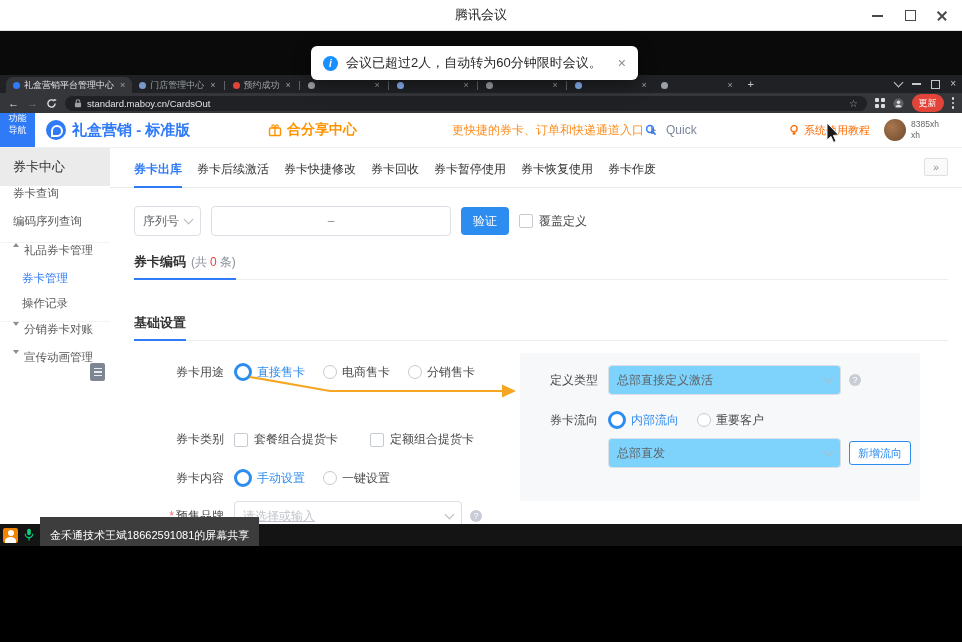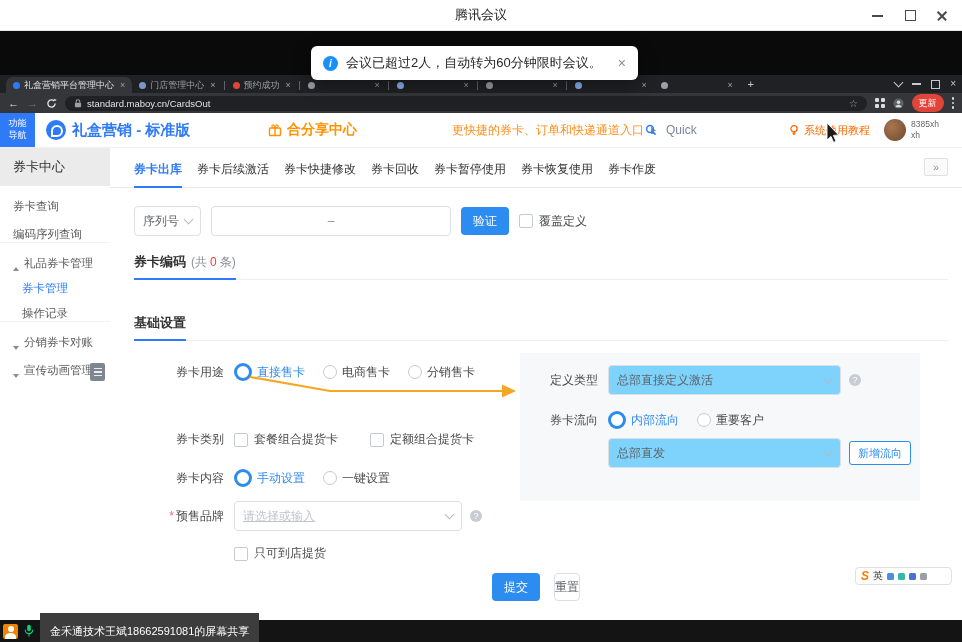--- a/index.html
+++ b/index.html
@@ -1,17 +1,17 @@
 <!DOCTYPE html>
 <html><head>
 <meta charset="utf-8">
 <style>
   html,body{margin:0;padding:0;}
   body{width:962px;height:642px;font-family:"Liberation Sans","DejaVu Sans",sans-serif;background:#000;}
-  .win{position:relative;width:962px;height:642px;background:#0a0a0a;overflow:hidden;}
+  .win{position:relative;width:962px;height:546px;background:#0a0a0a;overflow:hidden;}
 
   
   .titlebar{position:absolute;top:0;left:0;width:100%;height:30px;background:#fff;border-bottom:1px solid #e6e6e6;z-index:30;}
   .tb-title{position:absolute;left:0;right:0;top:0;height:30px;line-height:30px;text-align:center;font-size:13px;color:#1f1f1f;}
   .tb-controls{position:absolute;right:4px;top:0;height:30px;display:flex;}
   .tb-btn{width:32px;height:30px;position:relative;cursor:pointer;}
   .tb-btn .bar{position:absolute;left:10px;top:15px;width:11px;height:1.5px;background:#4a4a4a;}
   .tb-btn .sq{position:absolute;left:11px;top:10px;width:9px;height:9px;border:1.3px solid #4a4a4a;}
   .tb-btn .x1,.tb-btn .x2{position:absolute;left:10px;top:14.5px;width:12px;height:1.5px;background:#4a4a4a;}
   .tb-btn .x1{transform:rotate(45deg);} .tb-btn .x2{transform:rotate(-45deg);}
@@ -53,36 +53,36 @@
   .ext-grid{display:grid;grid-template-columns:4px 4px;gap:1.5px;}
   .ext-grid i{width:4px;height:4px;background:#dadce0;border-radius:1px;}
   .update-pill{background:#e3443a;color:#fff;font-size:9px;padding:2.5px 7px;border-radius:9px;}
   .kebab{display:flex;flex-direction:column;gap:2px;}
   .kebab i{width:2.5px;height:2.5px;border-radius:50%;background:#dadce0;}
 
   
   .app{position:relative;height:507px;background:#fff;}
   .app-header{position:relative;height:34px;background:#fff;border-bottom:1px solid #f0f0f0;}
   .nav-toggle{position:absolute;left:0;top:0;width:35px;height:34px;background:#2f7bf7;color:#fff;font-size:9px;
-    display:flex;flex-direction:column;align-items:center;justify-content:center;line-height:1.3;cursor:pointer;}
+    display:flex;flex-direction:column;align-items:center;line-height:1.3;cursor:pointer;}
   .brand{position:absolute;left:46px;top:0;height:34px;display:flex;align-items:center;gap:6px;color:#2f7bf7;font-size:15px;font-weight:bold;}
   .brand-ic{width:20px;height:20px;border-radius:50%;background:#2f7bf7;position:relative;flex:none;}
   .brand-ic::after{content:"";position:absolute;left:5px;top:5px;width:8px;height:8px;border:2px solid #fff;border-radius:50% 50% 50% 0;}
   .share-center{position:absolute;left:268px;top:0;height:34px;display:flex;align-items:center;gap:5px;color:#ff9300;font-size:14px;font-weight:bold;cursor:pointer;}
   .quick-entry{position:absolute;left:452px;top:0;height:34px;display:flex;align-items:center;gap:5px;color:#ff8c1a;font-size:12px;cursor:pointer;}
   .quick{position:absolute;left:645px;top:0;height:34px;display:flex;align-items:center;gap:9px;color:#7a8699;font-size:12px;cursor:pointer;}
   .tutorial{position:absolute;left:788px;top:0;height:34px;display:flex;align-items:center;gap:4px;color:#ff6a00;font-size:11px;cursor:pointer;}
   .user{position:absolute;left:884px;top:0;height:34px;display:flex;align-items:center;gap:5px;cursor:pointer;}
   .avatar{width:22px;height:22px;border-radius:50%;background:radial-gradient(circle at 35% 35%,#a8764f,#6e4a2c);flex:none;}
   .user-names{display:flex;flex-direction:column;font-size:8.5px;color:#666;line-height:1.25;}
 
   .app-body{position:relative;height:473px;}
   .sidebar{position:absolute;left:0;top:0;width:110px;height:100%;background:#fff;border-right:1px solid #ececec;}
   .sb-title{height:38px;background:#ebebeb;display:flex;align-items:center;padding-left:13px;font-size:13px;color:#333;}
-  .sb-item{height:28px;display:flex;align-items:flex-end;padding-left:13px;font-size:11.5px;color:#595959;cursor:pointer;}
+  .sb-item{height:28px;display:flex;align-items:flex-start;padding-left:13px;font-size:11.5px;color:#595959;cursor:pointer;}
   .sb-item.bordered{border-bottom:1px solid #f3f3f3;}
   .sb-item.sub{height:25px;padding-left:22px;}
   .sb-item.active{color:#2f7bf7;}
   .tri-up{width:0;height:0;border-left:3.5px solid transparent;border-right:3.5px solid transparent;border-bottom:4.5px solid #8c8c8c;margin-right:5px;}
   .tri-dn{width:0;height:0;border-left:3.5px solid transparent;border-right:3.5px solid transparent;border-top:4.5px solid #8c8c8c;margin-right:5px;}
   .sb-handle{position:absolute;left:90px;top:215px;width:15px;height:18px;background:#7d8691;border-radius:2px;
     display:flex;flex-direction:column;justify-content:center;gap:2px;align-items:center;cursor:pointer;z-index:5;}
   .sb-handle i{width:8px;height:1.2px;background:#e8ebef;}
 
   .main{position:absolute;left:110px;top:0;right:0;height:100%;background:#fff;overflow:hidden;}

